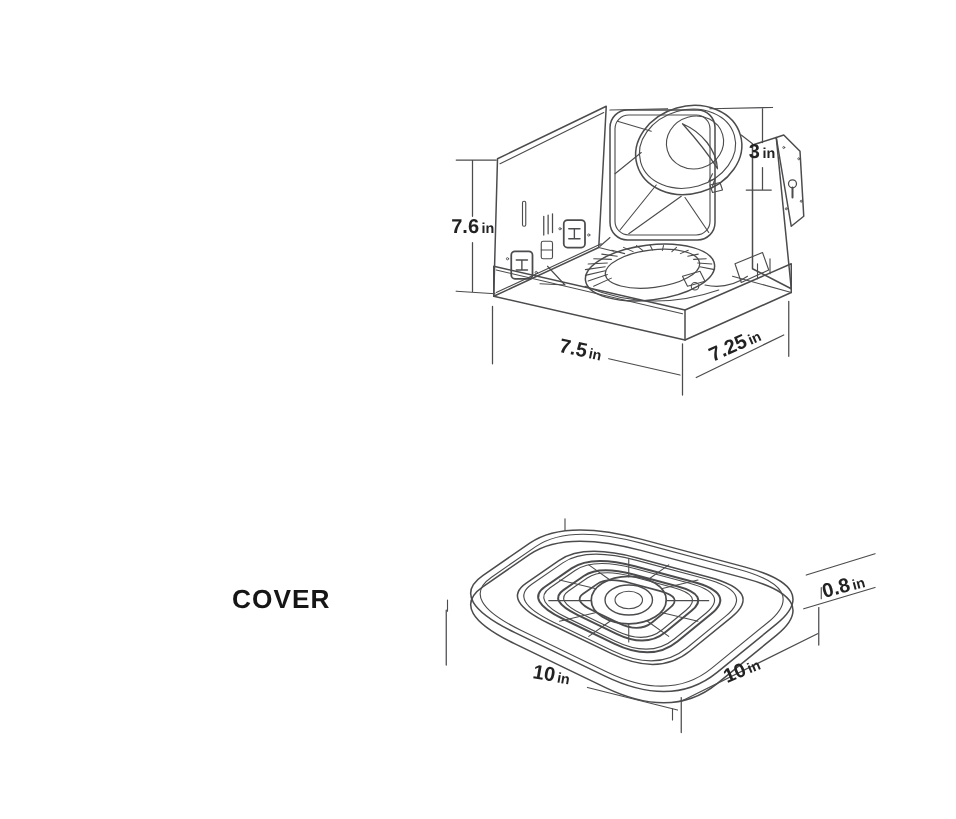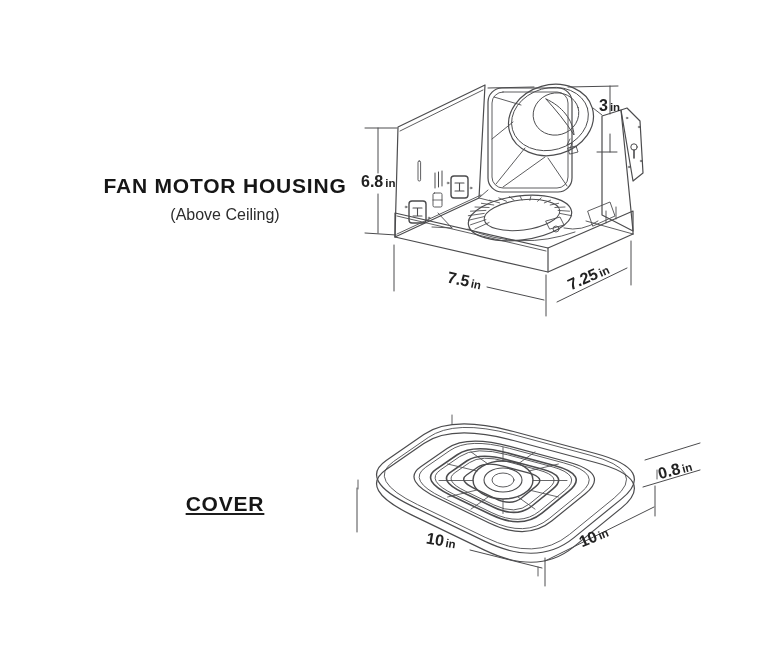--- a/index.html
+++ b/index.html
@@ -20,24 +20,20 @@
   .rotm24{transform:rotate(-24deg);}
   .rot10{transform:rotate(10deg);}
   .rotm23{transform:rotate(-23deg);}
   .rotm15{transform:rotate(-15deg);}
 </style>
 </head>
 <body>
 
 <div class="canvas">
 
-  <div class="title-block" style="top:174px;">
-    <div class="title">FAN MOTOR HOUSING</div>
-    <div class="subtitle">(Above Ceiling)</div>
-  </div>
 
   <svg style="left:350px;top:15px;" width="320" height="302" viewBox="0 0 320 302">
     <g stroke="#4c4c4e" fill="none" stroke-width="1.2" stroke-linejoin="round" stroke-linecap="round">
 
       <g>
         <path d="M48,112 L135,70 L129,183 L45,222 Z"></path>
         <path d="M50,116 L133,75" stroke-width="0.9"></path>
         <path d="M47,219 L131,180" stroke-width="0.9"></path>
         <path d="M88,198 L102,213 M102,213 L82,212" stroke-width="0.9"></path>
         <rect x="68" y="146" width="2.6" height="20" rx="1.2" stroke-width="0.9"></rect>
@@ -111,33 +107,33 @@
       <g stroke-width="1">
         <path d="M28,113 L28,158 M28,179 L28,218 M15,113 L47,113 M15,218 L46,220"></path>
         <path d="M138,73 L184,72 M218,72 L268,71 M260,71 L260,99 M260,119 L260,137 M247,137 L267,137"></path>
         <path d="M44,230 L44,276 M196,260 L196,301 M137,272 L194,285"></path>
         <path d="M281,226 L281,270 M207,287 L277,253"></path>
       </g>
     </g>
   </svg>
 
   <div class="dim-label" style="left:361px;top:173px;">
-    <span>6.8</span><span class="unit">in</span>
+    <span>7.6</span><span class="unit">in</span>
   </div>
-  <div class="dim-label" style="left:599px;top:97px;">
+  <div class="dim-label" style="left:599px;top:113px;">
     <span>3</span><span class="unit">in</span>
   </div>
   <div class="dim-label rot12" style="left:447px;top:272px;">
     <span>7.5</span><span class="unit">in</span>
   </div>
   <div class="dim-label rotm24" style="left:567px;top:268px;">
     <span>7.25</span><span class="unit">in</span>
   </div>
 
-  <div class="title-block" style="top:492px;text-decoration:underline;">
+  <div class="title-block" style="top:468px;">
     <div class="title">COVER</div>
   </div>
 
   <svg style="left:350px;top:400px;" width="380" height="200" viewBox="0 0 380 200">
     <defs>
       <path id="cq" vector-effect="non-scaling-stroke" d="M -79.2,-46.5 Q -51,-66 10.5,-49.5 L 92.5,-27.5 Q 154,-11 118.3,18.1 L 70.7,56.9 Q 35,86 -19,59.9 L -91,25.1 Q -145,-1 -116.8,-20.5 Z"></path>
     </defs>
     <g stroke="#4c4c4e" fill="none" stroke-width="1.2" stroke-linejoin="round" stroke-linecap="round">
 
       <g>

